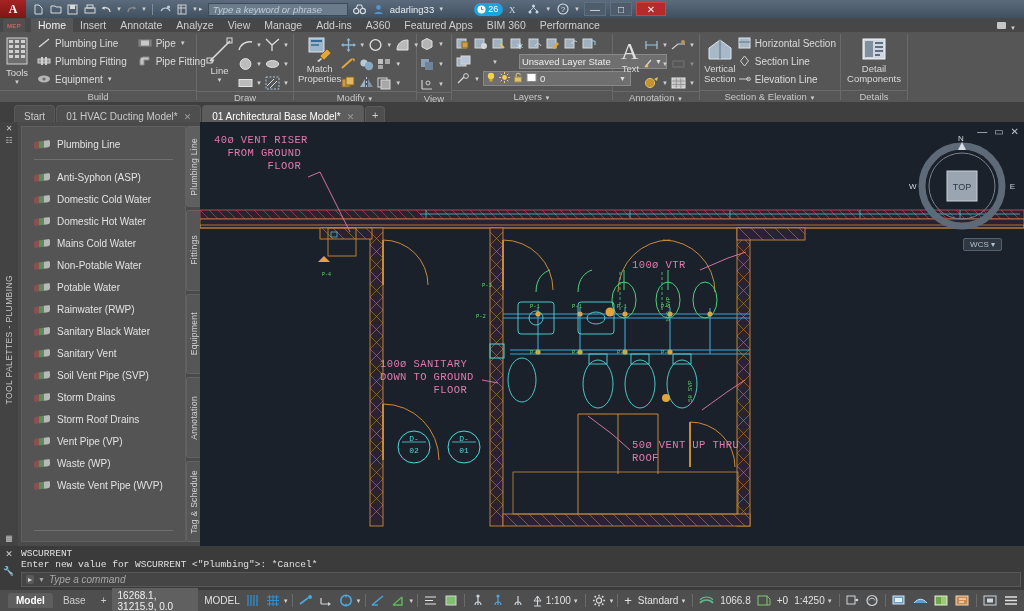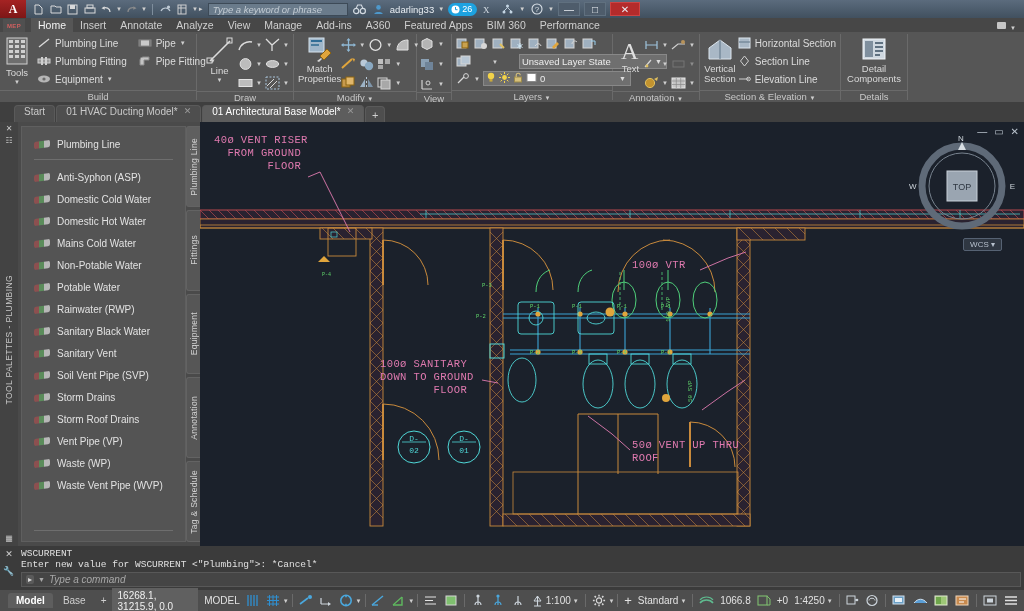--- a/index.html
+++ b/index.html
@@ -37,21 +37,21 @@
   }
   .searchbox {
     width:140px; height:13px; background:#6a7b8b; border:1px solid #3d4a57;
     font-size:9.5px; color:#c3ccd4; font-style:italic; padding:0 4px;
     display:flex; align-items:center;
   }
   .title-right { display:flex; align-items:center; gap:4px; padding-right:2px; height:18px; }
   .tr-item { font-size:9.5px; color:#e9eef3; display:flex; align-items:center; gap:3px; }
   .badge-cloud {
     background:#1da2e0; color:#fff; border-radius:7px; padding:0 5px 0 3px;
-    height:13px; display:flex; align-items:center; gap:2px; font-size:9px;
+    height:13px; display:flex; align-items:center; gap:2px; font-size:9px;margin-left:26px;
   }
   .wbtn { width:22px; height:14px; display:flex; align-items:center; justify-content:center;
           font-size:10px; color:#eaeef2; background:#4e5c6b; border:1px solid #60707f; }
   .wbtn.close { background:#b42b2b; border-color:#cc4343; width:30px;}
 
   
   .ribbontabs {
     position:absolute; left:0; top:18px; width:1024px; height:14px;
     background:#474747; display:flex; align-items:flex-end;
   }
@@ -97,21 +97,21 @@
     align-items:center; padding:0 2px; gap:3px; font-size:9.5px; color:#ececec;
   }
   .combo .arrow { margin-left:auto; font-size:7px; color:#ddd; padding-right:2px; }
 
   
   .filetabs {
     position:absolute; left:0; top:102px; width:1024px; height:20px;
     background:#3f3f3f; display:flex; align-items:flex-end; padding-left:14px; gap:1px;
   }
   .ftab {
-    height:17px; padding:0 9px; display:flex; align-items:flex-start; gap:6px;
+    height:17px; padding:0 9px; display:flex; align-items:flex-end; gap:6px;
     background:#4e4e4e; color:#c9c9c9; font-size:10px;
     border-radius:4px 4px 0 0; border:1px solid #5a5a5a; border-bottom:none;
   }
   .ftab.active { background:#5d5d5d; color:#ffffff; }
   .ftab .x { font-size:9px; color:#9a9a9a; }
   .ftab-add {
     width:20px; height:16px; display:flex;align-items:center;justify-content:center;
     background:#4e4e4e; border:1px solid #5a5a5a; border-bottom:none;
     border-radius:4px 4px 0 0; color:#cfcfcf; font-size:11px;
   }

